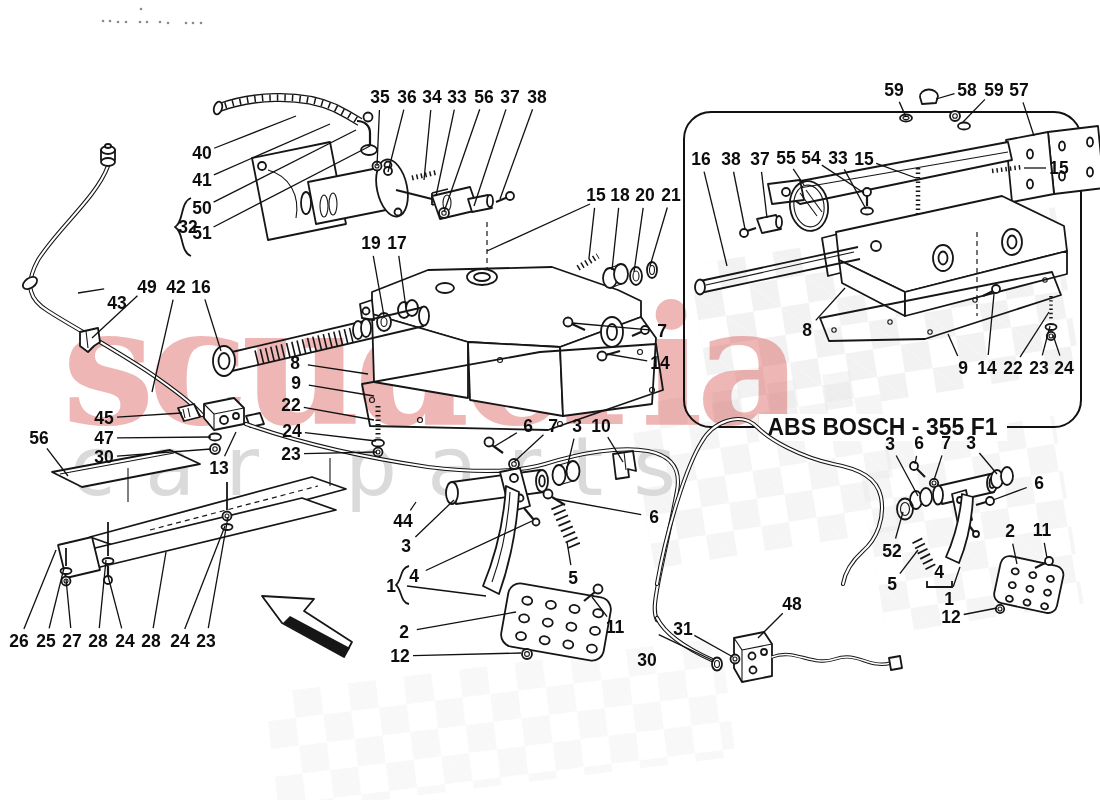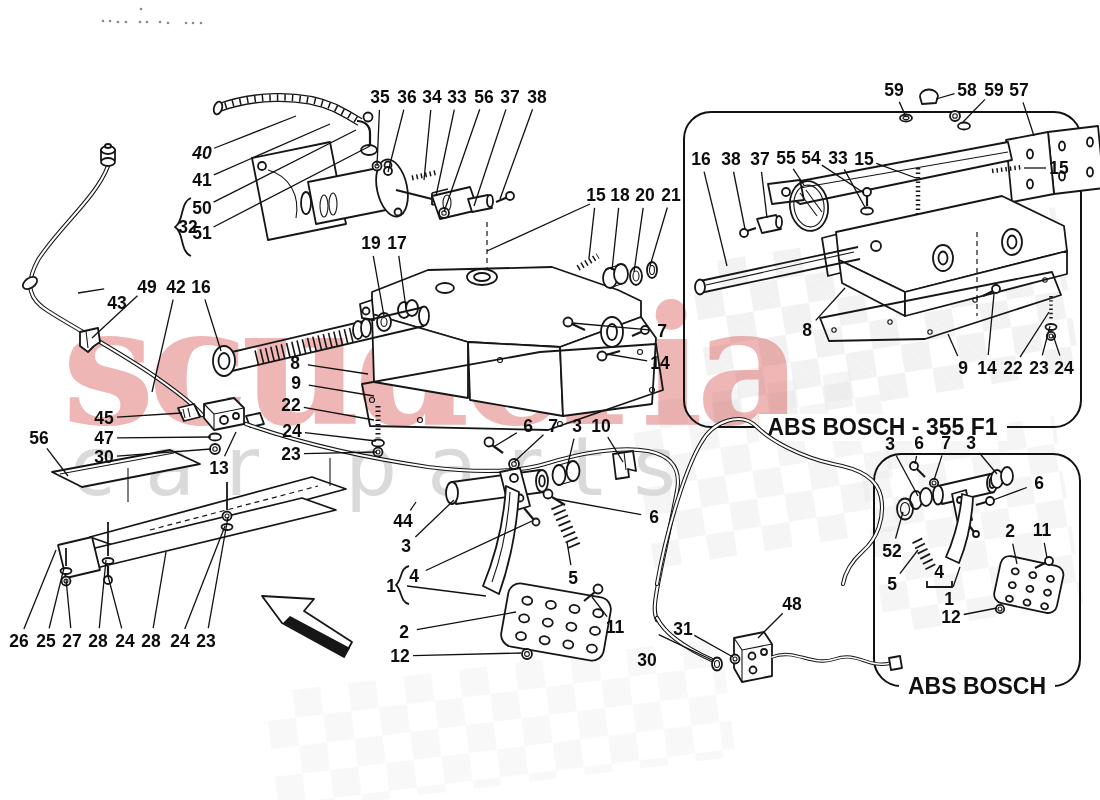--- a/index.html
+++ b/index.html
@@ -51,23 +51,20 @@
   <div class="checker" style="left:700px;top:235px;width:370px;height:165px;transform:rotate(-9deg);"></div>
   <div class="checker" style="left:640px;top:385px;width:250px;height:165px;transform:rotate(-9deg);opacity:.45;"></div>
   <div class="checker" style="left:870px;top:430px;width:200px;height:190px;transform:rotate(-9deg);opacity:.45;"></div>
   <div class="checker" style="left:270px;top:665px;width:460px;height:120px;transform:rotate(-7deg);opacity:.3;"></div>
 
   <div id="wm-brand" style="color: rgba(214, 72, 72, 0.4);">scuderia</div>
   <div id="wm-sub" style="color: rgb(218, 218, 218);">car parts</div>
 
   <div class="inset" id="inset-abs355">
     <div class="inset-caption">ABS BOSCH - 355 F1</div>
-  </div>
-  <div class="inset" id="inset-abs">
-    <div class="inset-caption">ABS BOSCH</div>
   </div>
 
   <svg id="art" width="1100" height="800" viewBox="0 0 1100 800">
 
     <g fill="#8a8a8a">
       <circle cx="141" cy="9" r="1.3"></circle>
         <circle cx="103" cy="21" r="1.3"></circle>
         <circle cx="110" cy="21" r="1.3"></circle>
       <circle cx="118" cy="22" r="1.3"></circle>
         <circle cx="126" cy="22" r="1.3"></circle>
@@ -476,21 +473,21 @@
     </svg>
 
   <div id="callouts">
       <div class="callout" style="left: 380px; top: 97px;">35</div>
       <div class="callout" style="left: 407px; top: 97px;">36</div>
       <div class="callout" style="left: 432px; top: 97px;">34</div>
       <div class="callout" style="left: 457px; top: 97px;">33</div>
       <div class="callout" style="left: 484px; top: 97px;">56</div>
       <div class="callout" style="left: 510px; top: 97px;">37</div>
       <div class="callout" style="left: 537px; top: 97px;">38</div>
-      <div class="callout" style="left: 202px; top: 153px; font-style: italic;">40</div>
+      <div class="callout" style="left: 202px; top: 153px;">40</div>
       <div class="callout" style="left: 202px; top: 180px;">41</div>
       <div class="callout" style="left: 202px; top: 208px;">50</div>
       <div class="callout" style="left: 202px; top: 233px;">51</div>
       <div class="callout" style="left: 188px; top: 227px;">32</div>
       <div class="callout" style="left: 371px; top: 243px;">19</div>
       <div class="callout" style="left: 397px; top: 243px;">17</div>
       <div class="callout" style="left: 596px; top: 195px;">15</div>
       <div class="callout" style="left: 620px; top: 195px;">18</div>
       <div class="callout" style="left: 645px; top: 195px;">20</div>
       <div class="callout" style="left: 671px; top: 195px;">21</div>

